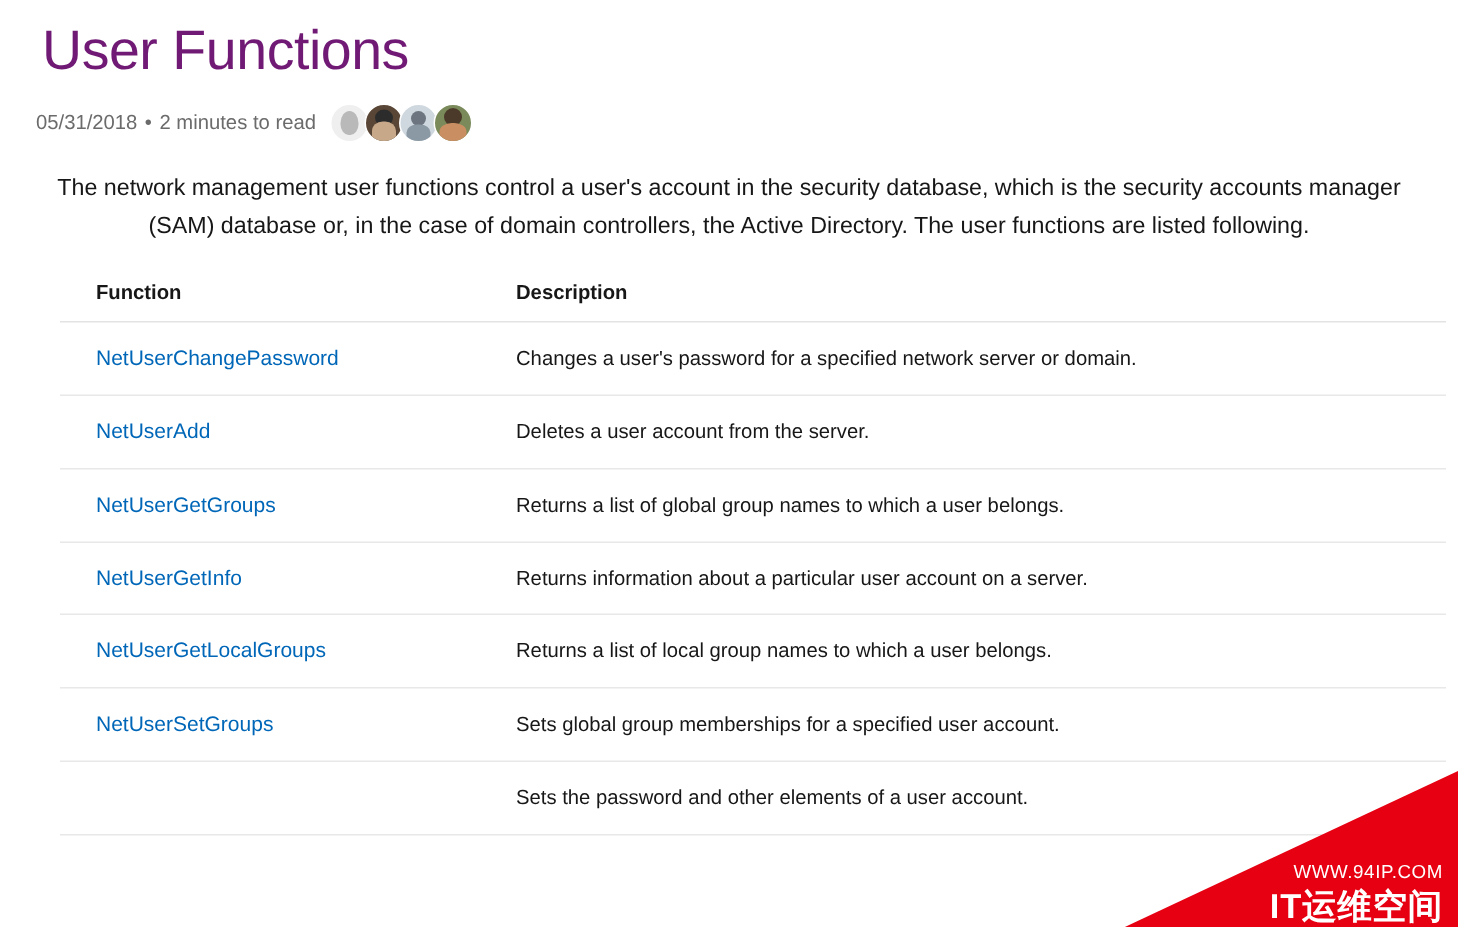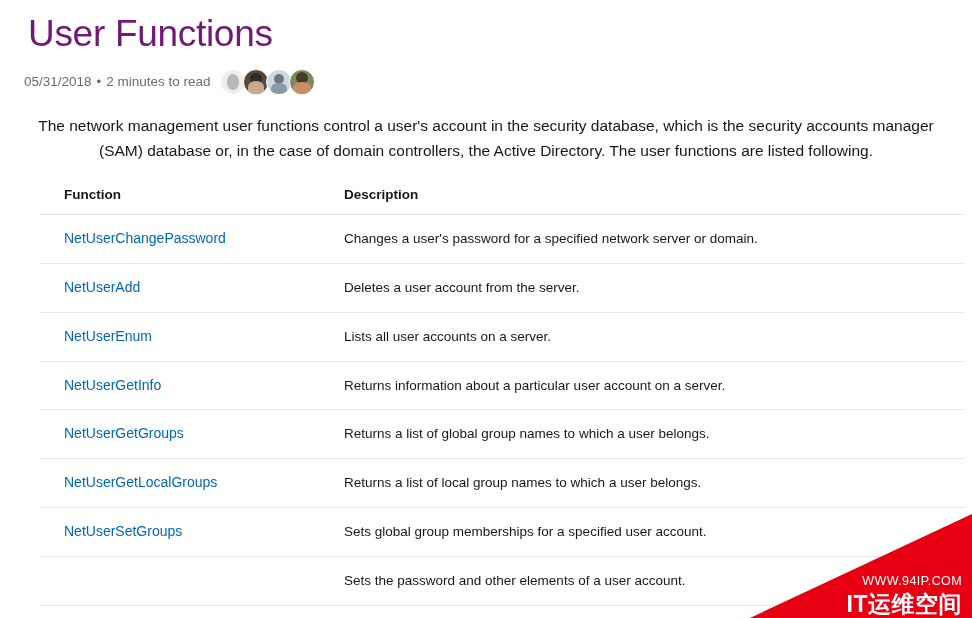--- a/index.html
+++ b/index.html
@@ -235,30 +235,26 @@
     <tbody>
       <tr>
         <td><a class="fn-link" href="#">NetUserChangePassword</a></td>
         <td class="desc">Changes a user's password for a specified network server or domain.</td>
       </tr>
       <tr>
         <td><a class="fn-link" href="#">NetUserAdd</a></td>
         <td class="desc">Deletes a user account from the server.</td>
       </tr>
       <tr>
-        <td><a class="fn-link" href="#">NetUserEnum</a></td>
-        <td class="desc">Lists all user accounts on a server.</td>
+        <td><a class="fn-link" href="#">NetUserGetGroups</a></td>
+        <td class="desc">Returns a list of global group names to which a user belongs.</td>
       </tr>
       <tr>
         <td><a class="fn-link" href="#">NetUserGetInfo</a></td>
         <td class="desc">Returns information about a particular user account on a server.</td>
-      </tr>
-      <tr>
-        <td><a class="fn-link" href="#">NetUserGetGroups</a></td>
-        <td class="desc">Returns a list of global group names to which a user belongs.</td>
       </tr>
       <tr>
         <td><a class="fn-link" href="#">NetUserGetLocalGroups</a></td>
         <td class="desc">Returns a list of local group names to which a user belongs.</td>
       </tr>
       <tr>
         <td><a class="fn-link" href="#">NetUserSetGroups</a></td>
         <td class="desc">Sets global group memberships for a specified user account.</td>
       </tr>
       <tr>

